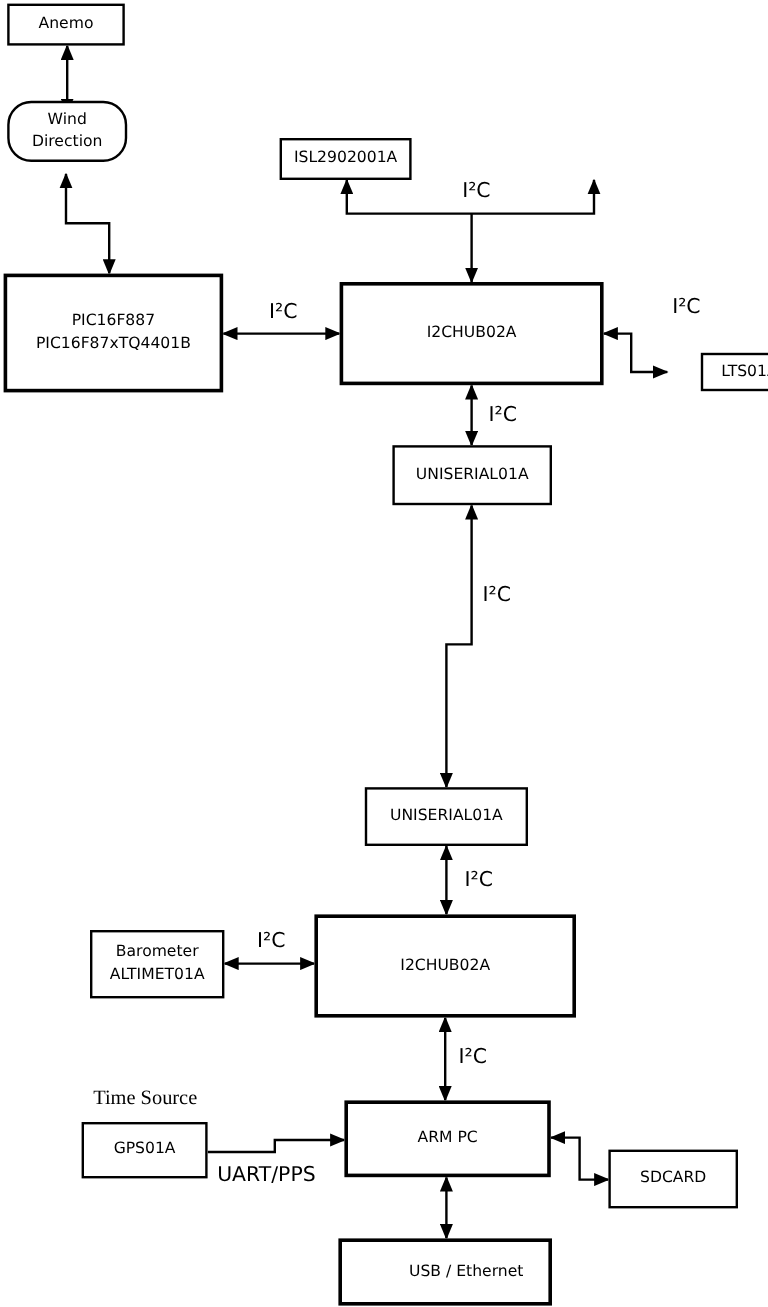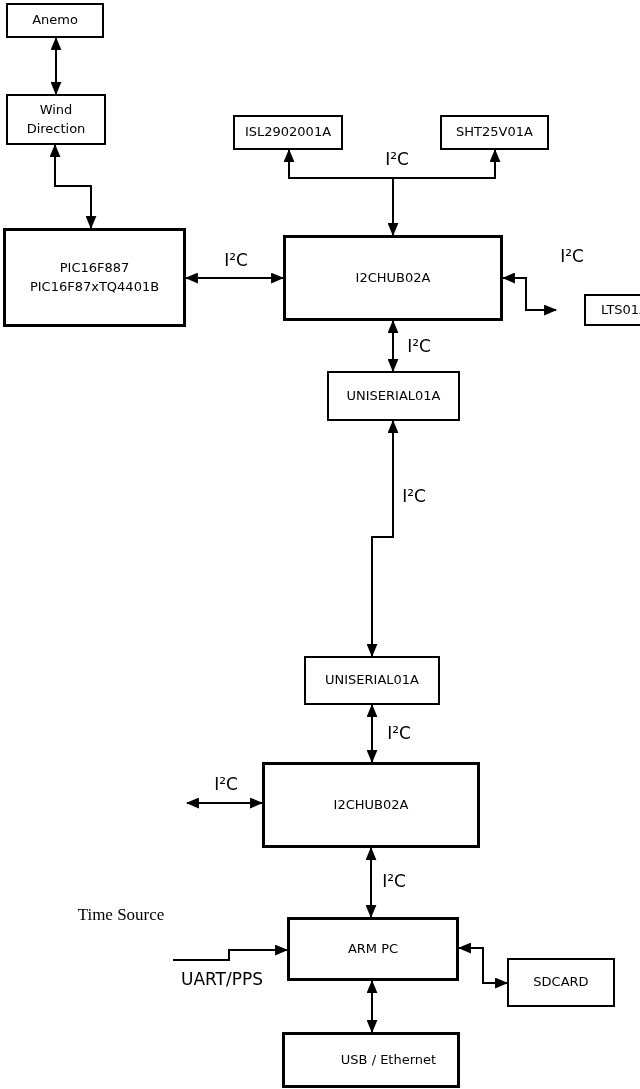--- a/index.html
+++ b/index.html
@@ -70,41 +70,43 @@
     <path d="M 372 705 L 372 762" marker-start="url(#ah)" marker-end="url(#ah)"></path>
     <path d="M 187 803 L 262 803" marker-start="url(#ah)" marker-end="url(#ah)"></path>
     <path d="M 371 848 L 371 917" marker-start="url(#ah)" marker-end="url(#ah)"></path>
     <path d="M 173 960 L 229 960 L 229 950 L 287 950" marker-end="url(#ah)"></path>
     <path d="M 459 948 L 483 948 L 483 983 L 507 983" marker-start="url(#ah)" marker-end="url(#ah)"></path>
     <path d="M 372 981 L 372 1032" marker-start="url(#ah)" marker-end="url(#ah)"></path>
   </svg>
 
   <div class="node" style="left:6px; top:3px; width:98px; height:35px;">Anemo</div>
 
-  <div class="node" style="left:6px; top:94px; width:100px; height:51px;">Wind
+  <div class="node" style="left:6px; top:84px; width:100px; height:51px;border-radius:20px;">Wind
 Direction</div>
 
   <div class="node node--major" style="left:3px; top:228px; width:183px; height:99px;">PIC16F887
 PIC16F87xTQ4401B</div>
 
   <div class="node" style="left:233px; top:115px; width:110px; height:35px;">ISL2902001A</div>
 
-  <div class="node" style="left:440px; top:115px; width:109px; height:35px;">SHT25V01A</div>
 
   <div class="node node--major" style="left:283px; top:235px; width:220px; height:86px;">I2CHUB02A</div>
 
   <div class="node" style="left:584px; top:294px; width:81px; height:32px;">LTS01A</div>
 
   <div class="node" style="left:327px; top:371px; width:133px; height:50px;">UNISERIAL01A</div>
 
   <div class="node" style="left:304px; top:656px; width:136px; height:49px;">UNISERIAL01A</div>
 
   <div class="node node--major" style="left:262px; top:762px; width:218px; height:86px;">I2CHUB02A</div>
 
+  <div class="node" style="left:75px; top:775px; width:112px; height:57px;">Barometer
+ALTIMET01A</div>
 
+  <div class="node" style="left:68px; top:935px; width:105px; height:47px;">GPS01A</div>
 
   <div class="node node--major" style="left:287px; top:917px; width:172px; height:64px;">ARM PC</div>
 
   <div class="node" style="left:507px; top:958px; width:108px; height:49px;">SDCARD</div>
 
   <div class="node node--major" style="left:282px; top:1032px; width:178px; height:56px;padding-left:35px;">USB / Ethernet</div>
 
   <div class="edge-label" style="left:397px; top:159px;">I²C</div>
 
   <div class="edge-label" style="left:236px; top:260px;">I²C</div>

